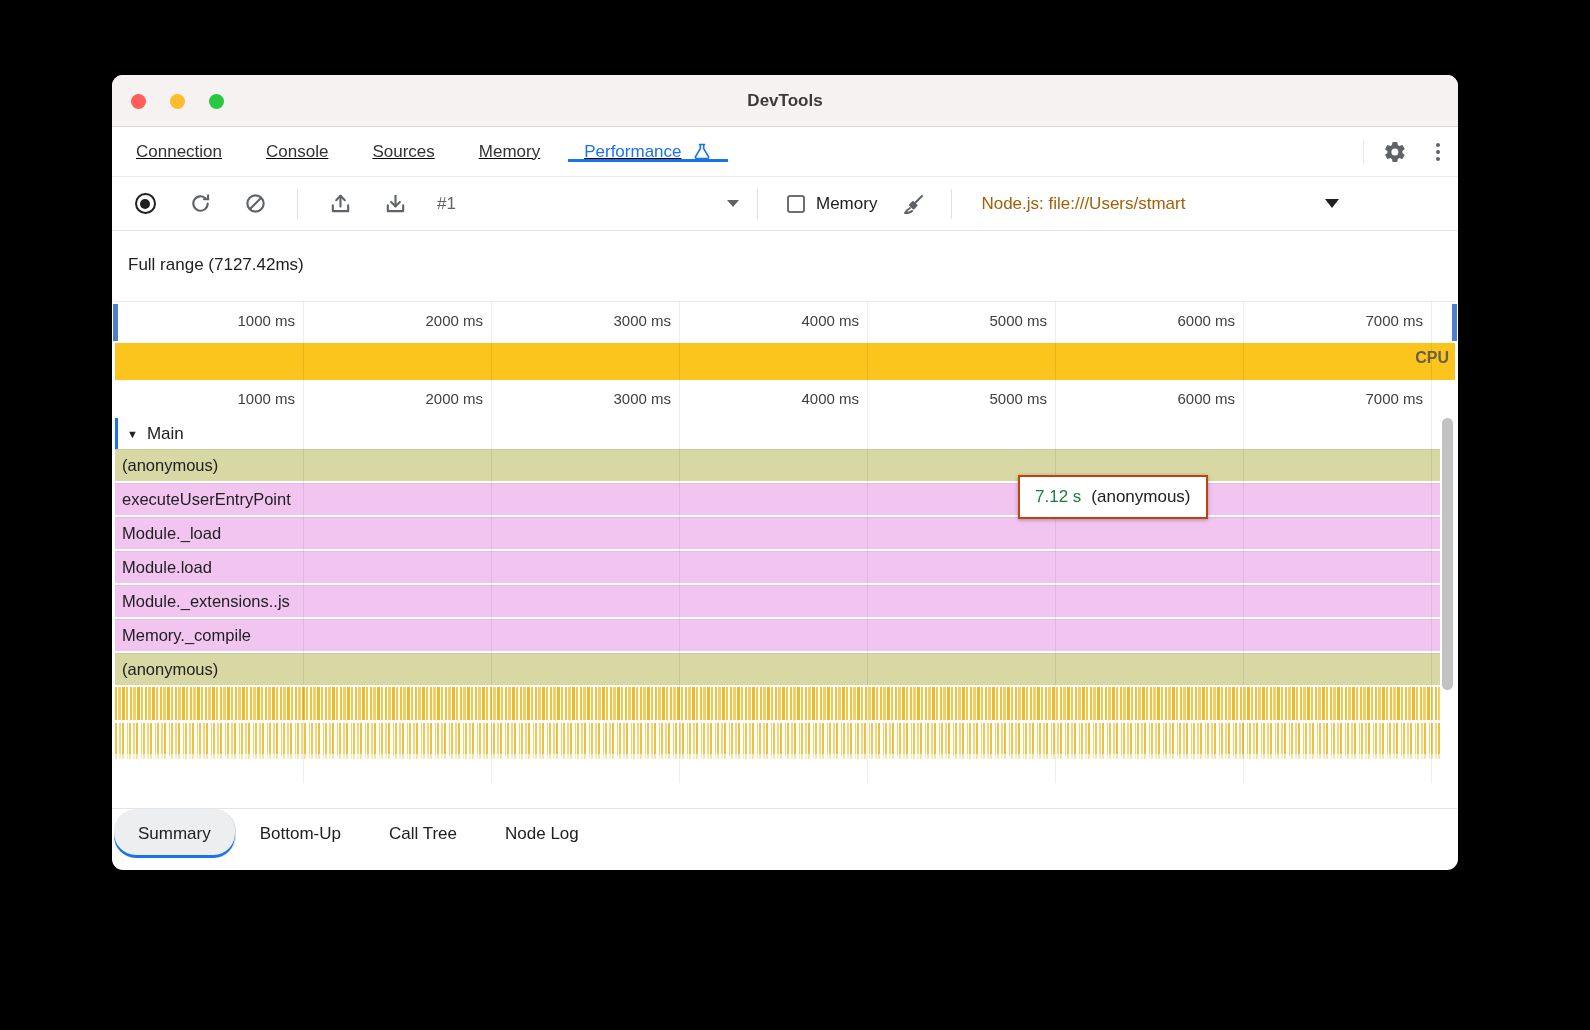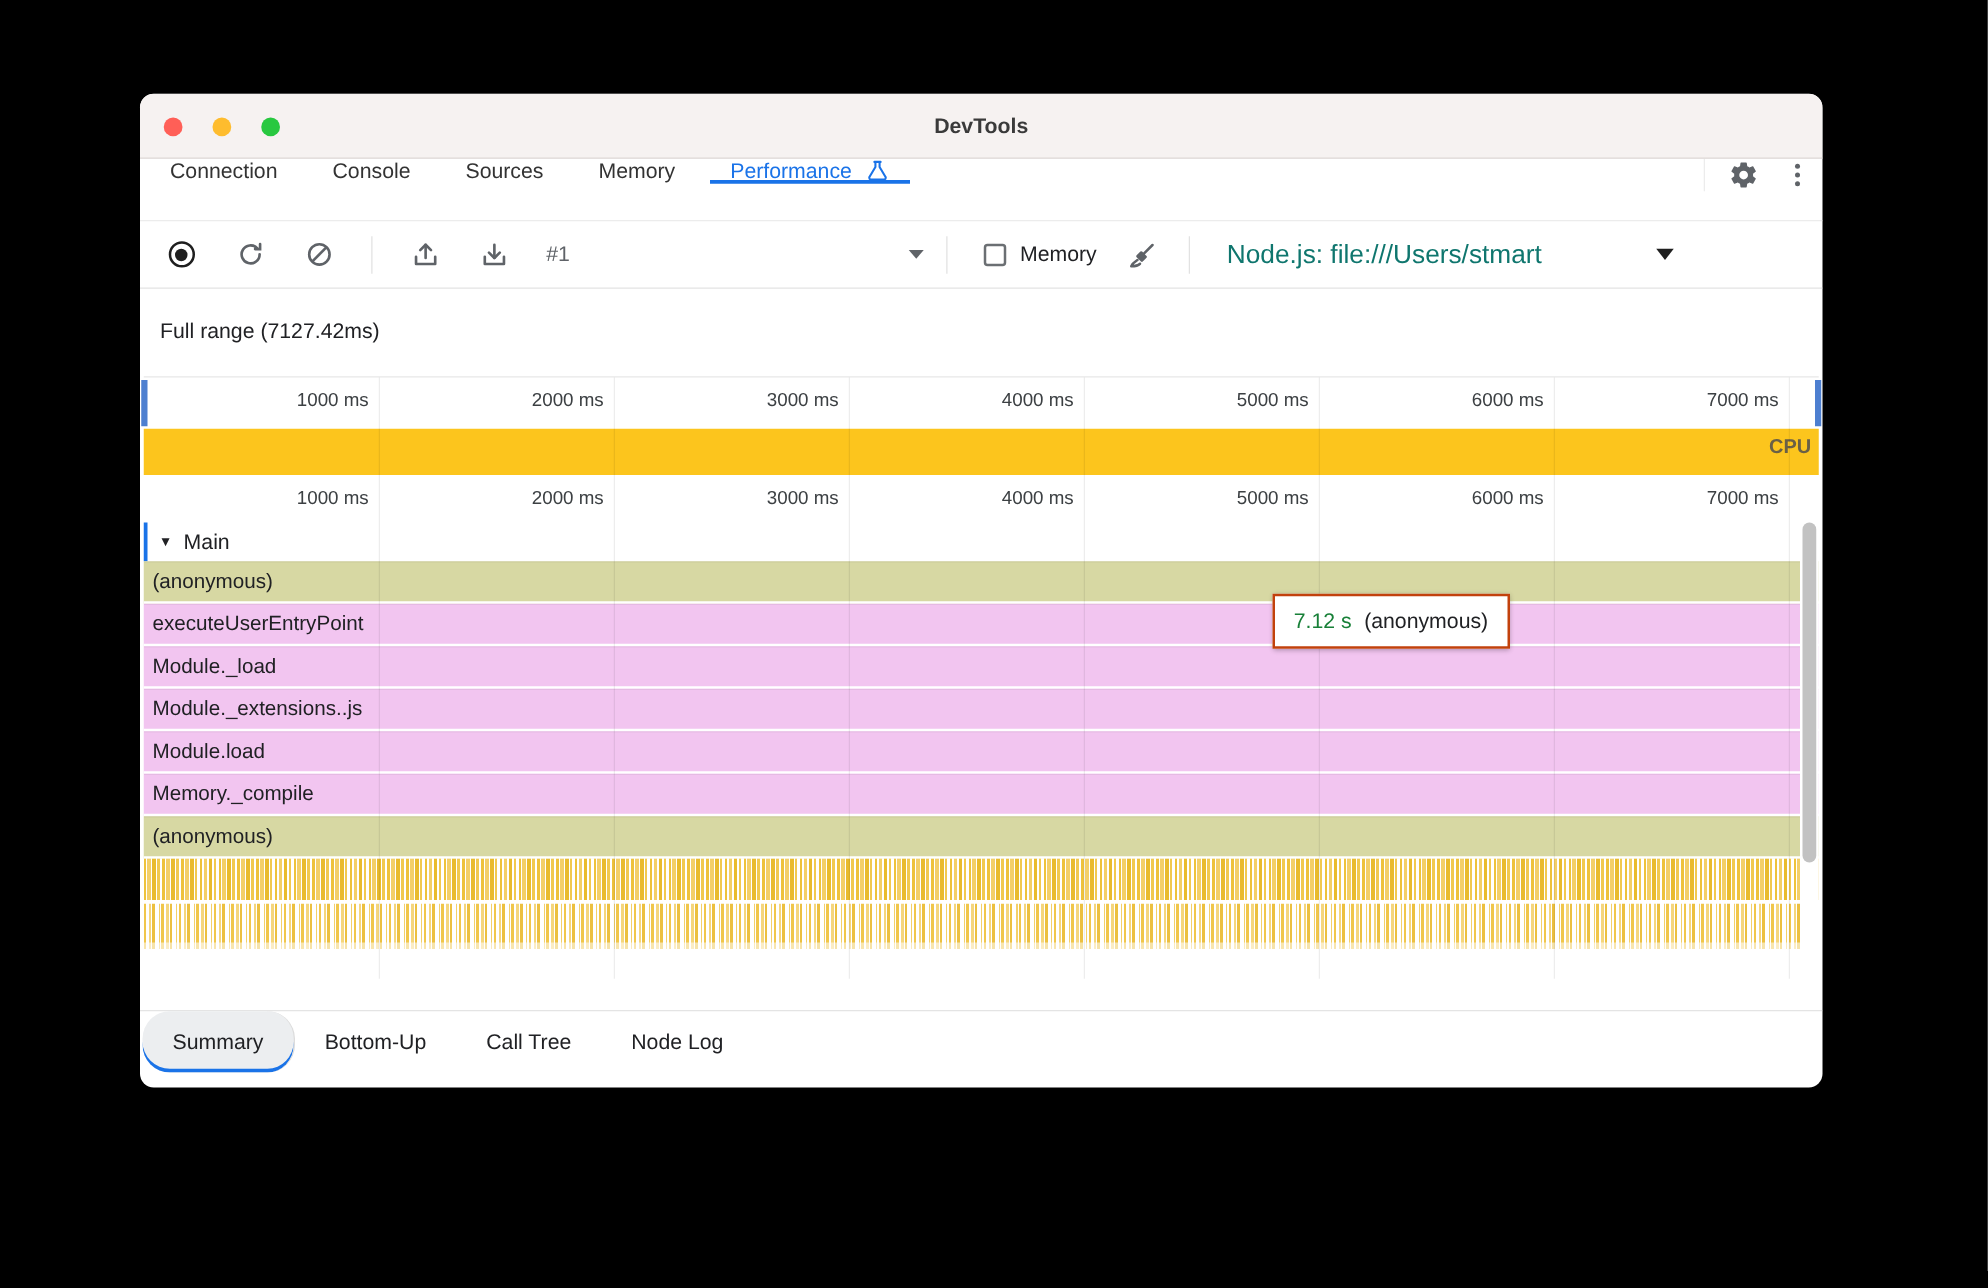--- a/index.html
+++ b/index.html
@@ -10,21 +10,21 @@
 
   
   .titlebar { height:52px; background:#f6f2f1; border-bottom:1px solid #ddd8d6; position:relative;
               display:flex; align-items:center; justify-content:center; flex:0 0 auto; }
   .traffic { position:absolute; left:19px; top:19px; display:flex; gap:24px; }
   .light { width:15px; height:15px; border-radius:50%; }
   .light.red { background:#ff5f57; } .light.yellow { background:#febc2e; } .light.green { background:#28c840; }
   .win-title { font-size:17px; font-weight:bold; color:#3a3a3a; }
 
   
-  .tabbar { height:50px; display:flex; align-items:flex-start; padding-left:2px; border-bottom:1px solid #ececec; flex:0 0 auto; }
+  .tabbar { height:50px; display:flex; align-items:center; padding-left:2px; border-bottom:1px solid #ececec; flex:0 0 auto;text-decoration:underline; }
   .tab { display:flex; align-items:center; padding:0 22px; font-size:17px; color:#333; position:relative; cursor:default; }
   .tab.active { color:#1a73e8; }
   .tab.active::after { content:""; position:absolute; left:6px; right:6px; bottom:0; height:3px; background:#1a73e8; }
   .flask { margin-left:10px; display:flex; }
   .tabbar-right { margin-left:auto; display:flex; align-items:center; padding:0 18px; gap:28px; border-left:1px solid #ececec; }
   .dots { display:flex; flex-direction:column; gap:3px; }
   .dots span { width:4px; height:4px; border-radius:50%; background:#5f6368; }
 
   
   .toolbar { height:54px; display:flex; align-items:center; padding:0 16px 0 20px; border-bottom:1px solid #e4e4e4; flex:0 0 auto; }
@@ -33,21 +33,21 @@
   .record { width:21px; height:21px; border:2.5px solid #1f1f1f; border-radius:50%; display:flex; align-items:center; justify-content:center; }
   .record::after { content:""; width:10px; height:10px; background:#1f1f1f; border-radius:50%; }
   .session-select { width:302px; display:flex; align-items:center; justify-content:space-between; margin-right:18px; }
   .session-label { font-size:17px; color:#5f6368; }
   .caret-grey { width:0; height:0; border-left:6px solid transparent; border-right:6px solid transparent; border-top:7px solid #5f6368; }
   .memory-group { display:flex; align-items:center; gap:11px; margin-right:24px; }
   .checkbox { width:18px; height:18px; border:2px solid #6b6f73; border-radius:3px; background:#fff; }
   .memory-label { font-size:17px; color:#202124; }
   .broom { margin-right:24px; }
   .target-select { width:358px; display:flex; align-items:center; justify-content:space-between; }
-  .target-label { font-size:21px; color:#0f766e; }
+  .target-label { font-size:17px; color:#a16207; }
   .caret-dark { width:0; height:0; border-left:7px solid transparent; border-right:7px solid transparent; border-top:9px solid #1f1f1f; }
 
   
   .content { flex:1 1 auto; position:relative; overflow:hidden; display:flex; flex-direction:column; }
   .full-range { font-size:17px; color:#202124; padding:24px 0 0 16px; height:70px; flex:0 0 auto; }
 
   
   .overview { position:relative; margin:0 3px; border-top:1px solid #e8e8e8; flex:0 0 auto; }
   .ov-ruler { height:41px; display:flex; position:relative; }
   .ruler-cell { width:14.031%; font-size:15px; color:#3c4043; text-align:right; padding:10px 8px 0 0; }
@@ -250,24 +250,24 @@
       <div class="row olive">
           <span>(anonymous)</span>
         </div>
       <div class="row pink">
           <span>executeUserEntryPoint</span>
         </div>
       <div class="row pink">
           <span>Module._load</span>
         </div>
       <div class="row pink">
+          <span>Module.load</span>
+        </div>
+      <div class="row pink">
           <span>Module._extensions..js</span>
-        </div>
-      <div class="row pink">
-          <span>Module.load</span>
         </div>
       <div class="row pink">
           <span>Memory._compile</span>
         </div>
       <div class="row olive">
           <span>(anonymous)</span>
         </div>
 
       <div class="stripe1"></div>
       <div class="stripe2"></div>

